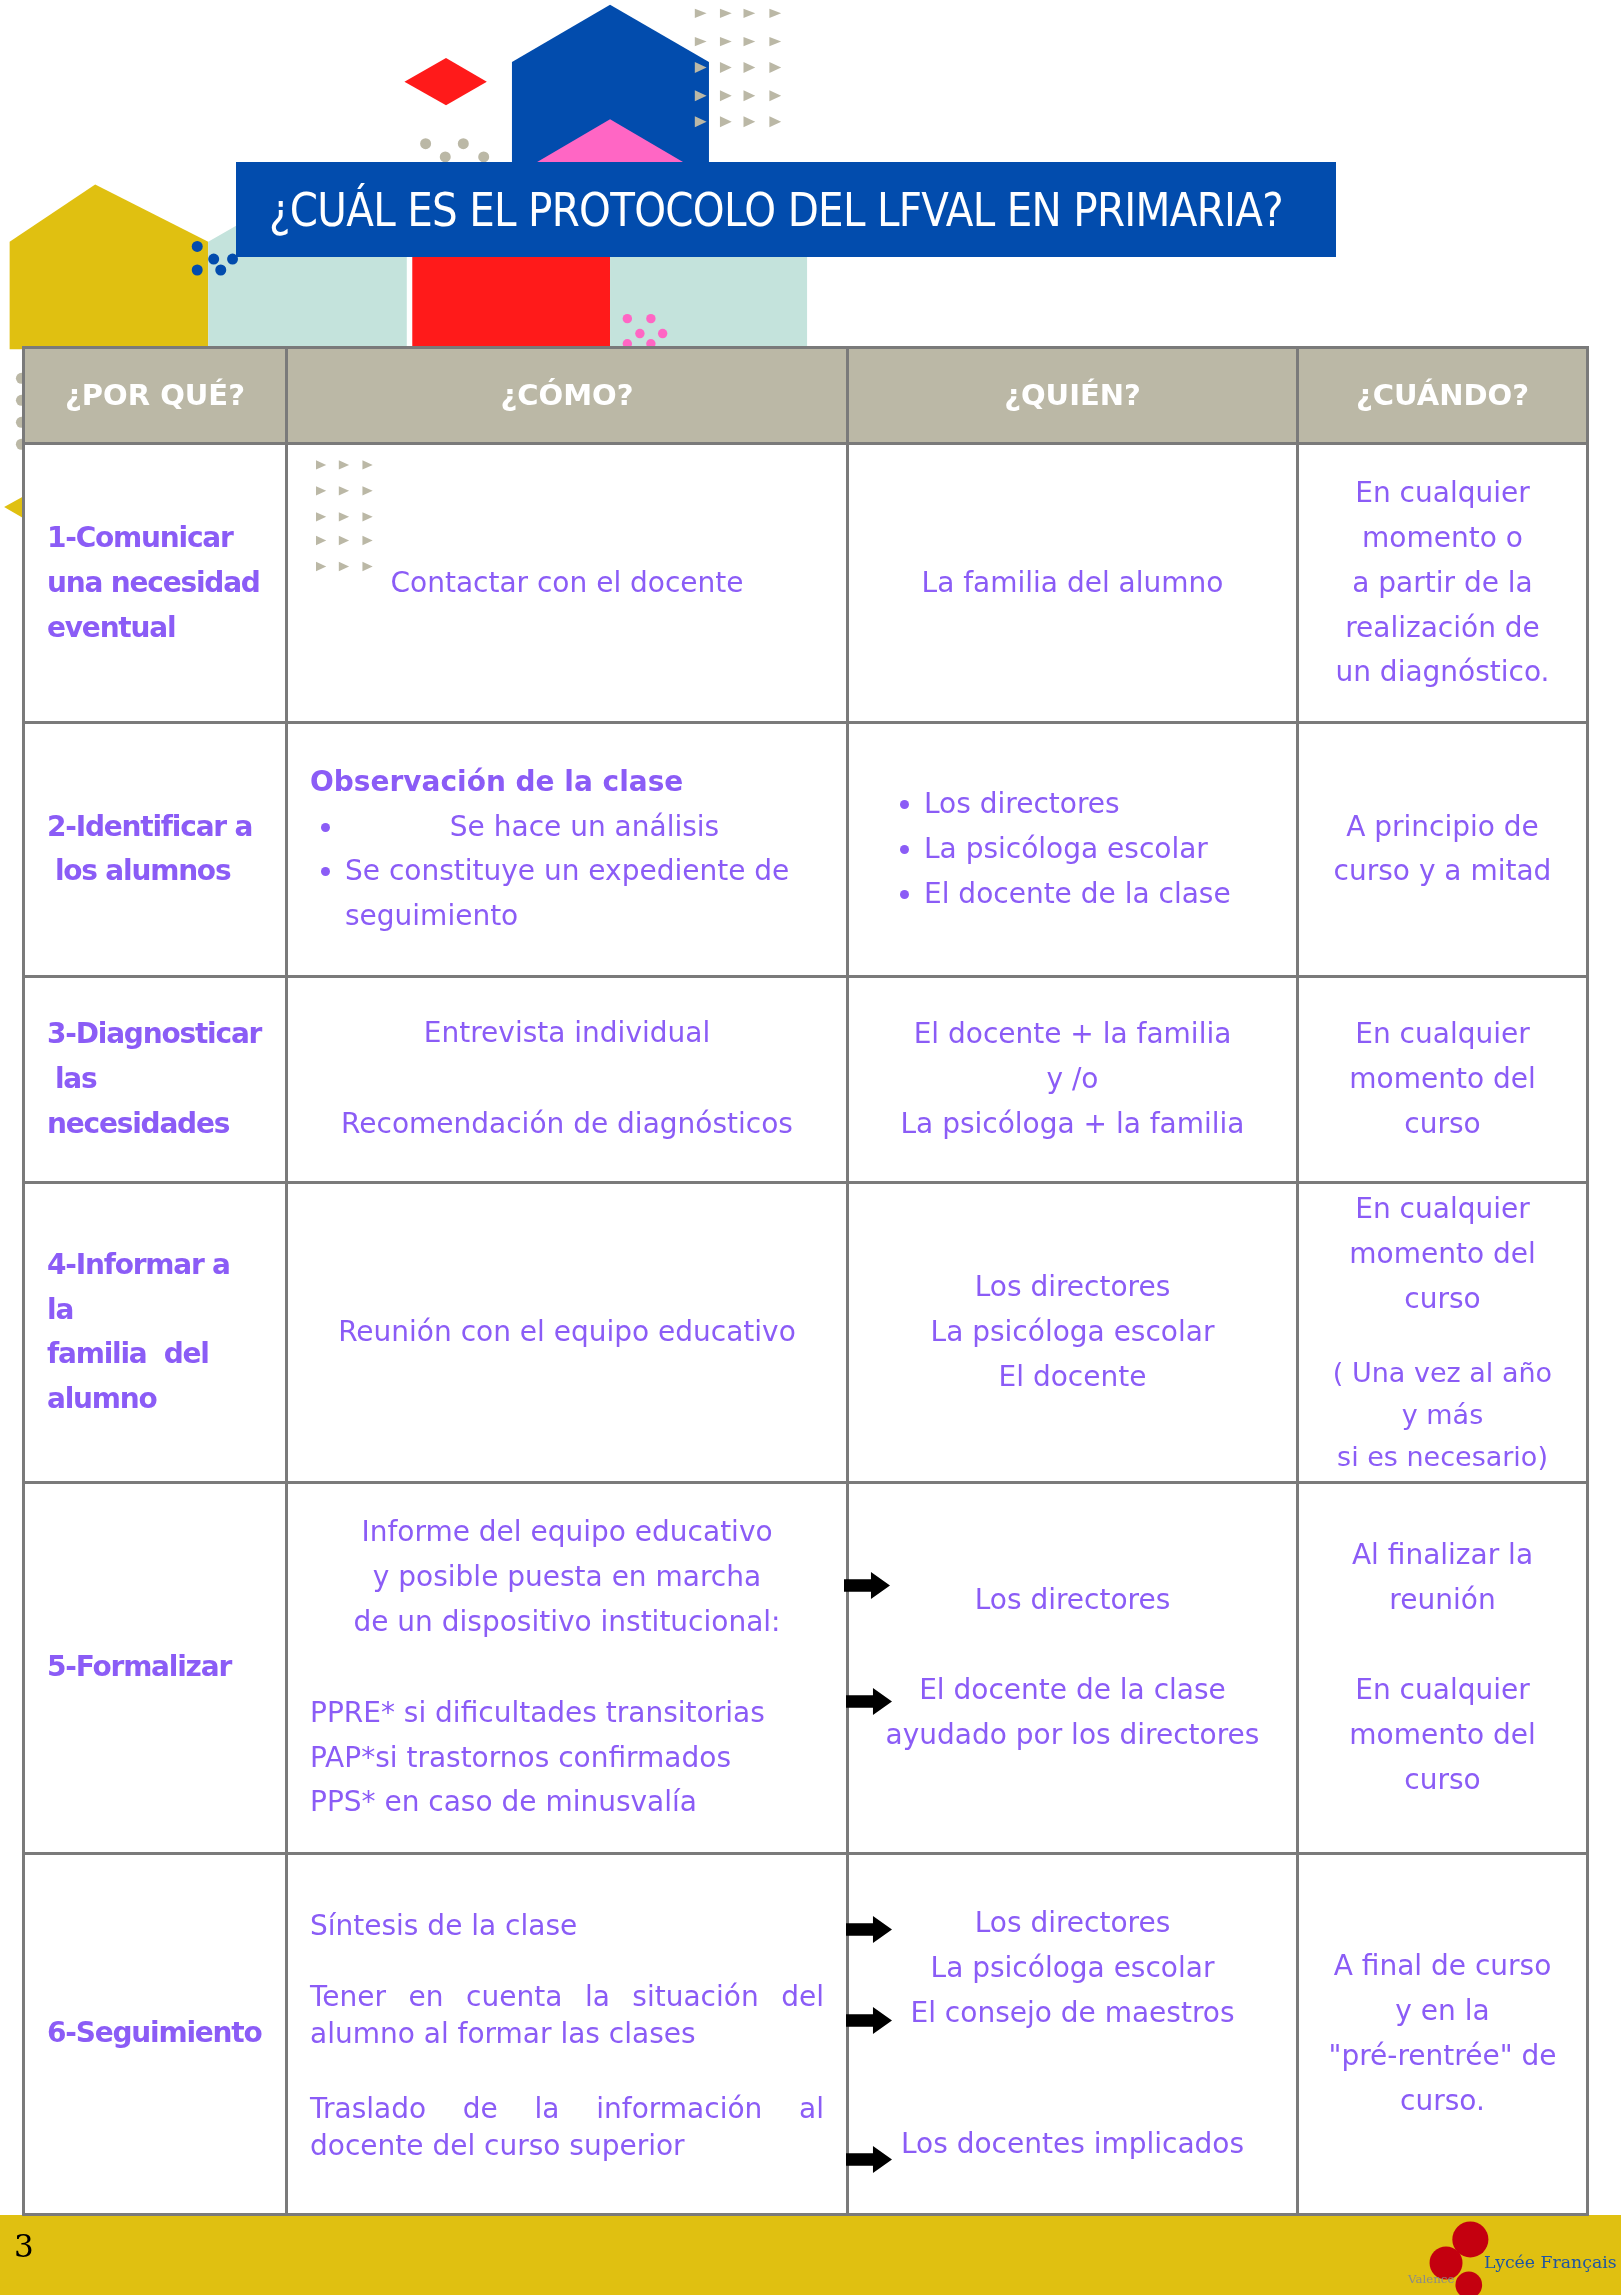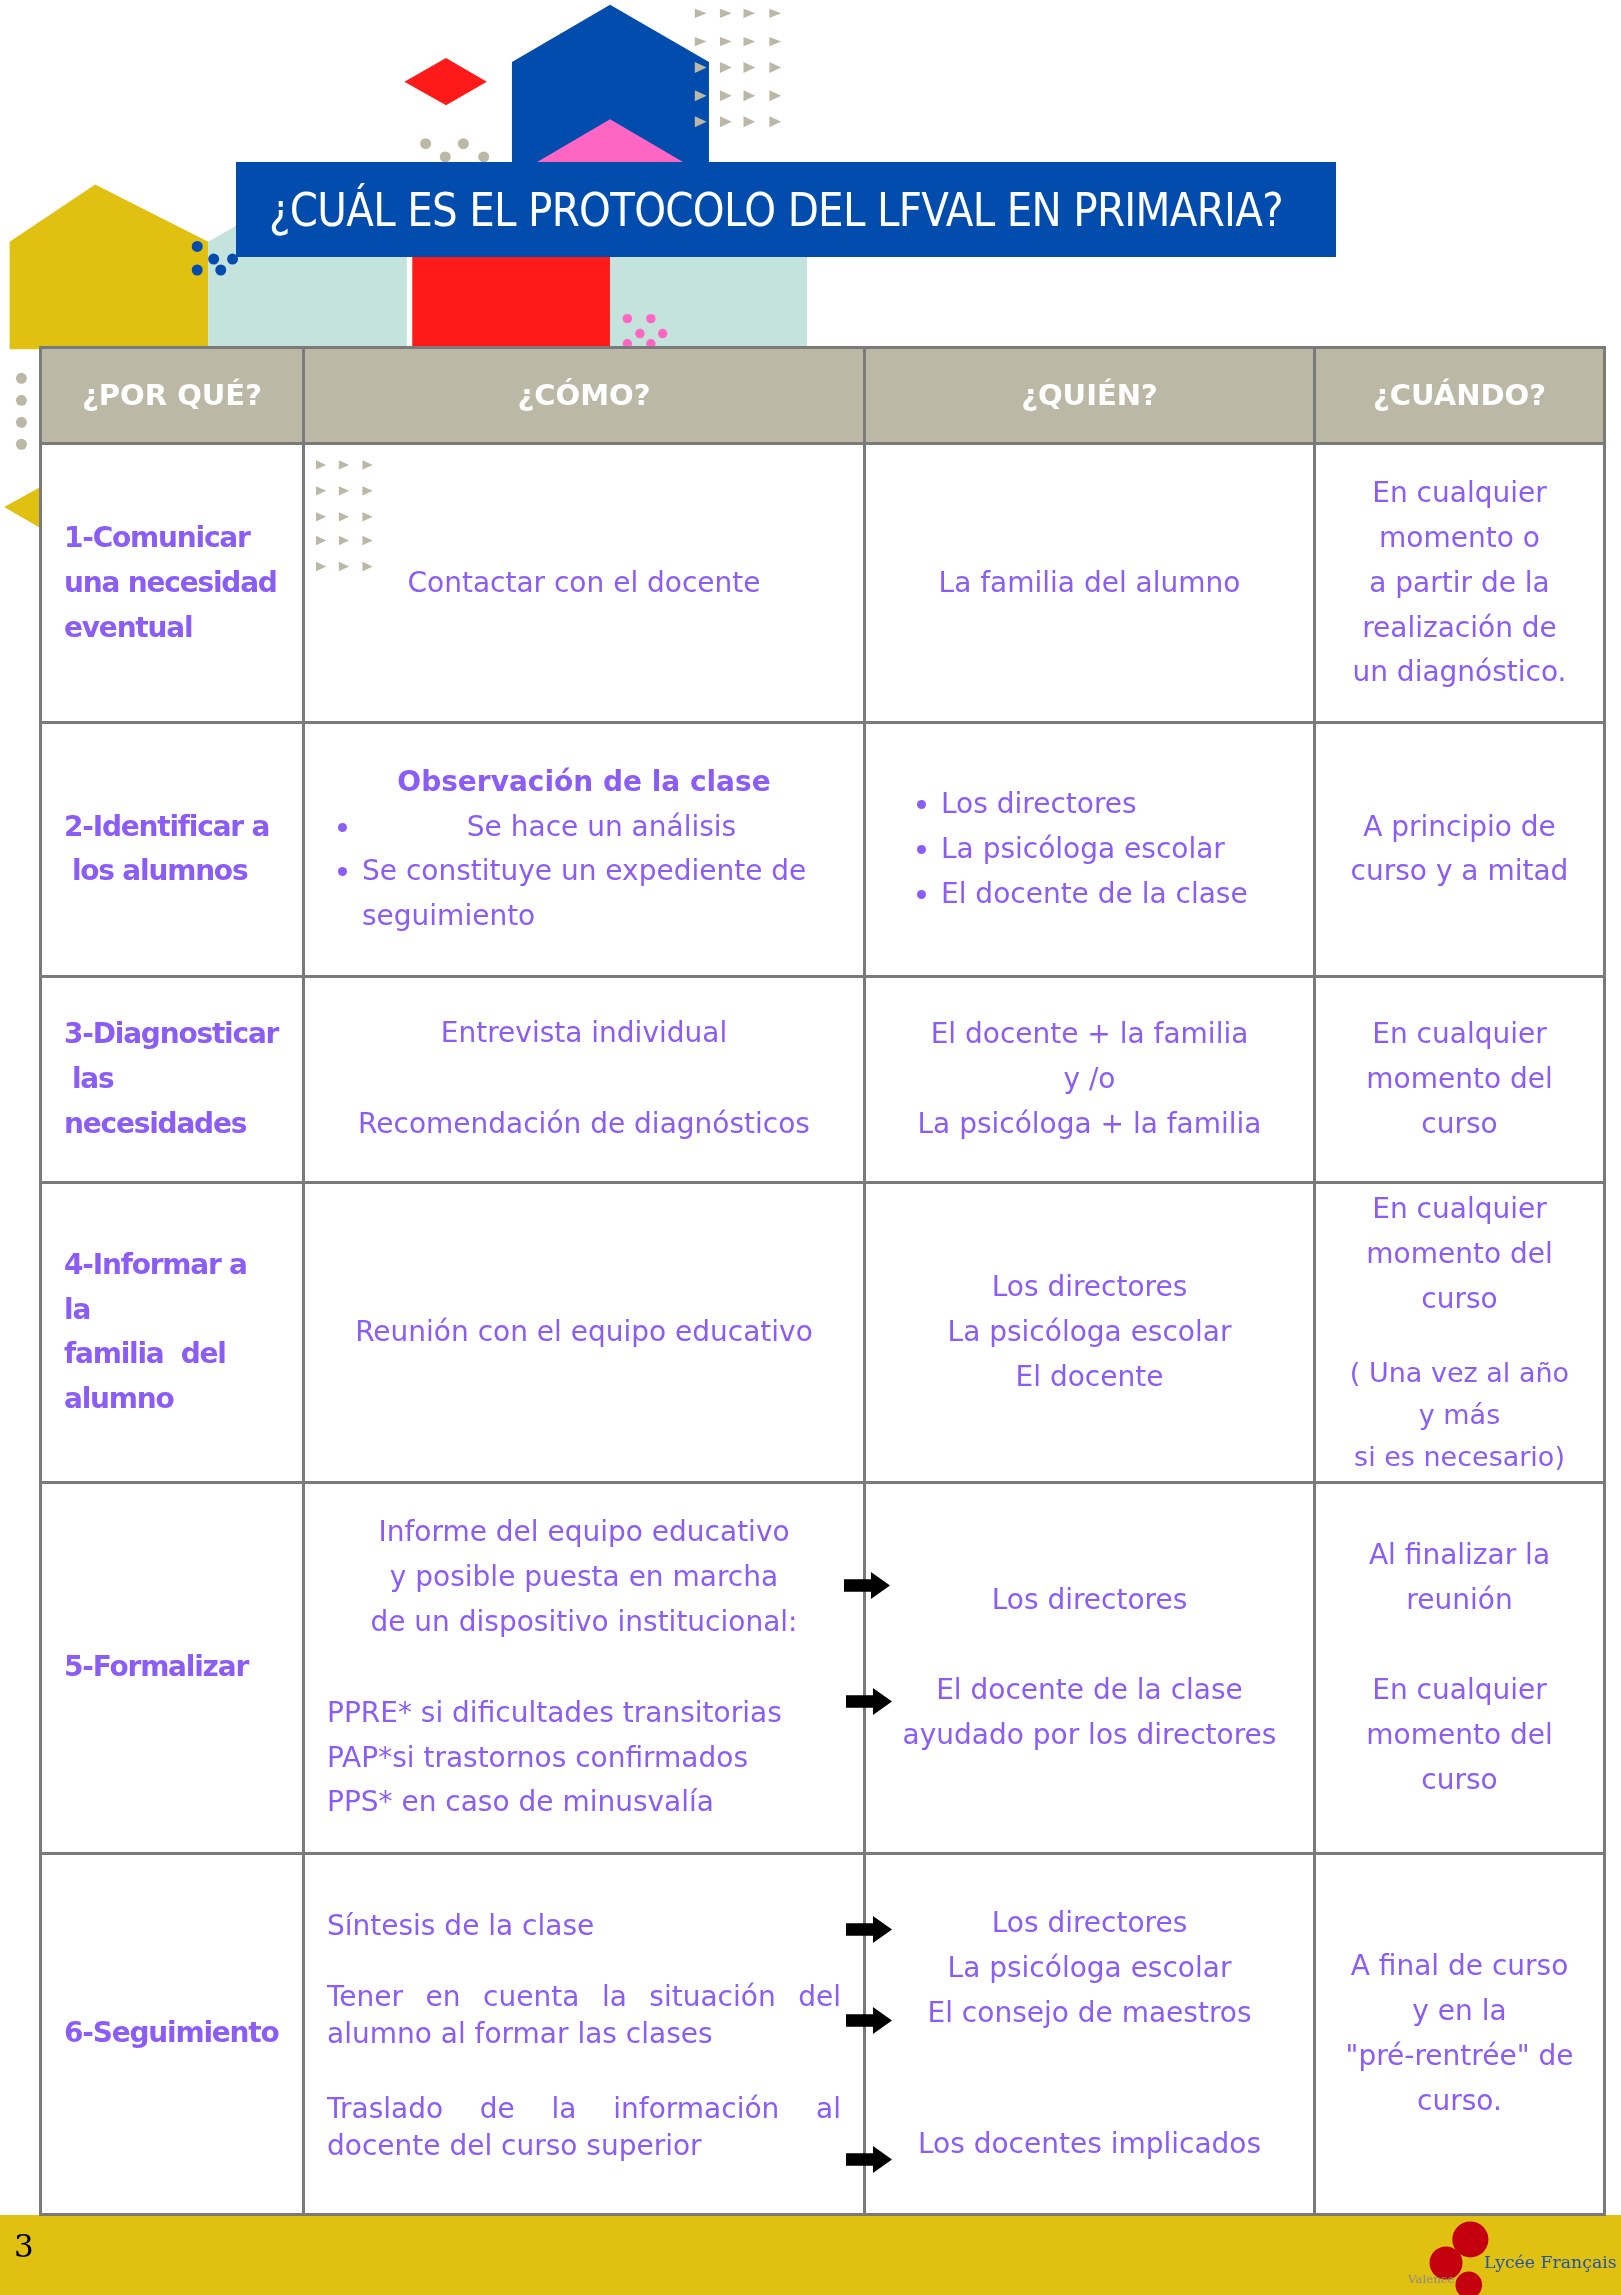--- a/index.html
+++ b/index.html
@@ -2,21 +2,21 @@
 <html style="font-size:12.6px"><head>
 <meta charset="utf-8">
 <style>
   html, body { margin:0; padding:0; }
   body { width:1622px; height:2295px; position:relative; overflow:hidden; background:#ffffff; font-family:"DejaVu Sans", sans-serif; }
   .deco { position:absolute; left:0; top:0; width:1622px; height:2295px; }
   .title-bar { position:absolute; left:236px; top:162px; width:1100px; height:95px; background:#024cad; display:flex; align-items:center; }
   .title-bar h1 { margin:0 0 0 33px; font-family:"DejaVu Sans", sans-serif; font-weight:normal; color:#ffffff; font-size:47px; letter-spacing:-0.8px; transform:scaleX(0.86); transform-origin:left center; white-space:nowrap; }
   .footer { position:absolute; left:0; top:2215px; width:1622px; height:80px; background:#e0c011; }
   .page-num { position:absolute; left:14px; top:2228px; font-size:31px; color:#000; font-family:"DejaVu Serif", serif; }
-  table.protocol { position:absolute; left:39px; top:346px; width:1565px; height:1870px; border-collapse:collapse; table-layout:fixed; background:#ffffff; }
+  table.protocol { position:absolute; left:22px; top:346px; width:1565px; height:1870px; border-collapse:collapse; table-layout:fixed; background:#ffffff; }
   table.protocol td, table.protocol th { border:3.9px solid #7a7a7a; padding:0 22px; vertical-align:middle; font-family:"DejaVu Sans", sans-serif; font-size:28px; color:#8b5cf6; line-height:1.6; }
   table.protocol th { background:#bbb8a6; color:#ffffff; font-weight:bold; font-size:29px; height:93px; text-align:center; }
   table.protocol tr.bottom td { border-bottom-color:#7a7a7a; }
   td.why { font-family:"Liberation Sans", sans-serif; font-weight:bold; font-size:31px; line-height:1.45; color:#000; transform-origin:left; letter-spacing:-1.2px; padding-left:25px; }
   td.center { text-align:center; }
   .bold-line { font-weight:bold; }
   ul.bullets { margin:0; padding-left:35px; text-align:left; }
   ul.bullets li { margin:0; }
   .small { font-size:27px; line-height:1.55; }
   .block-gap { height:46px; }
@@ -147,21 +147,21 @@
         <div>un diagnóstico.</div>
       </td>
     </tr>
 
     <tr style="height:253px">
       <td class="why">
         <div>2-Identificar a</div>
         <div style="padding-left:7.9px">los alumnos</div>
       </td>
       <td>
-        <div class="bold-line" style="text-align:center">Observación de la clase</div>
+        <div class="bold-line" style="">Observación de la clase</div>
         <ul class="bullets">
           <li style="text-align:center">Se hace un análisis</li>
           <li>Se constituye un expediente de seguimiento</li>
         </ul>
       </td>
       <td>
         <ul class="bullets" style="padding-left:53px">
           <li>Los directores</li>
           <li>La psicóloga escolar</li>
           <li>El docente de la clase</li>

